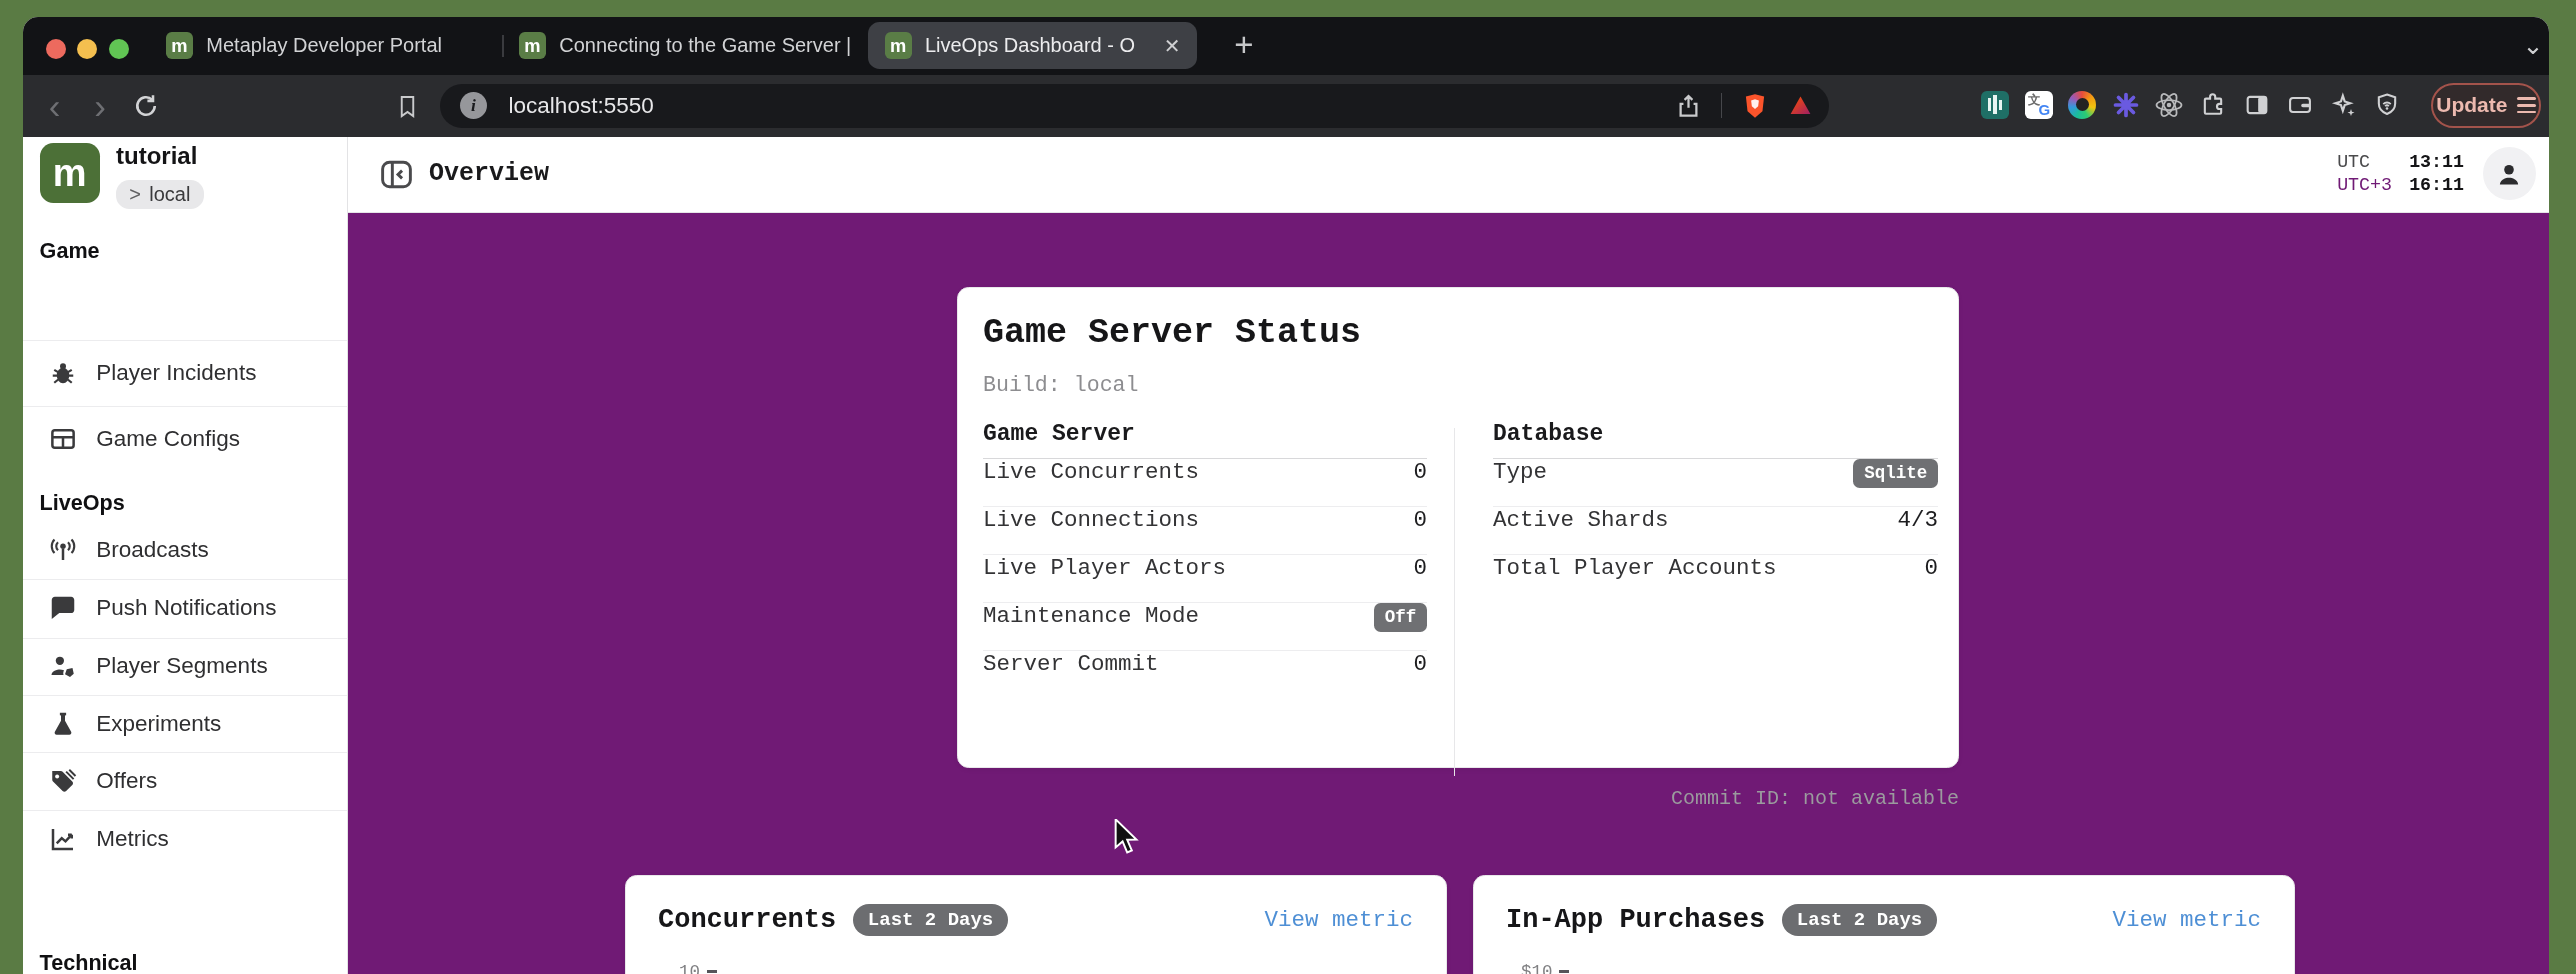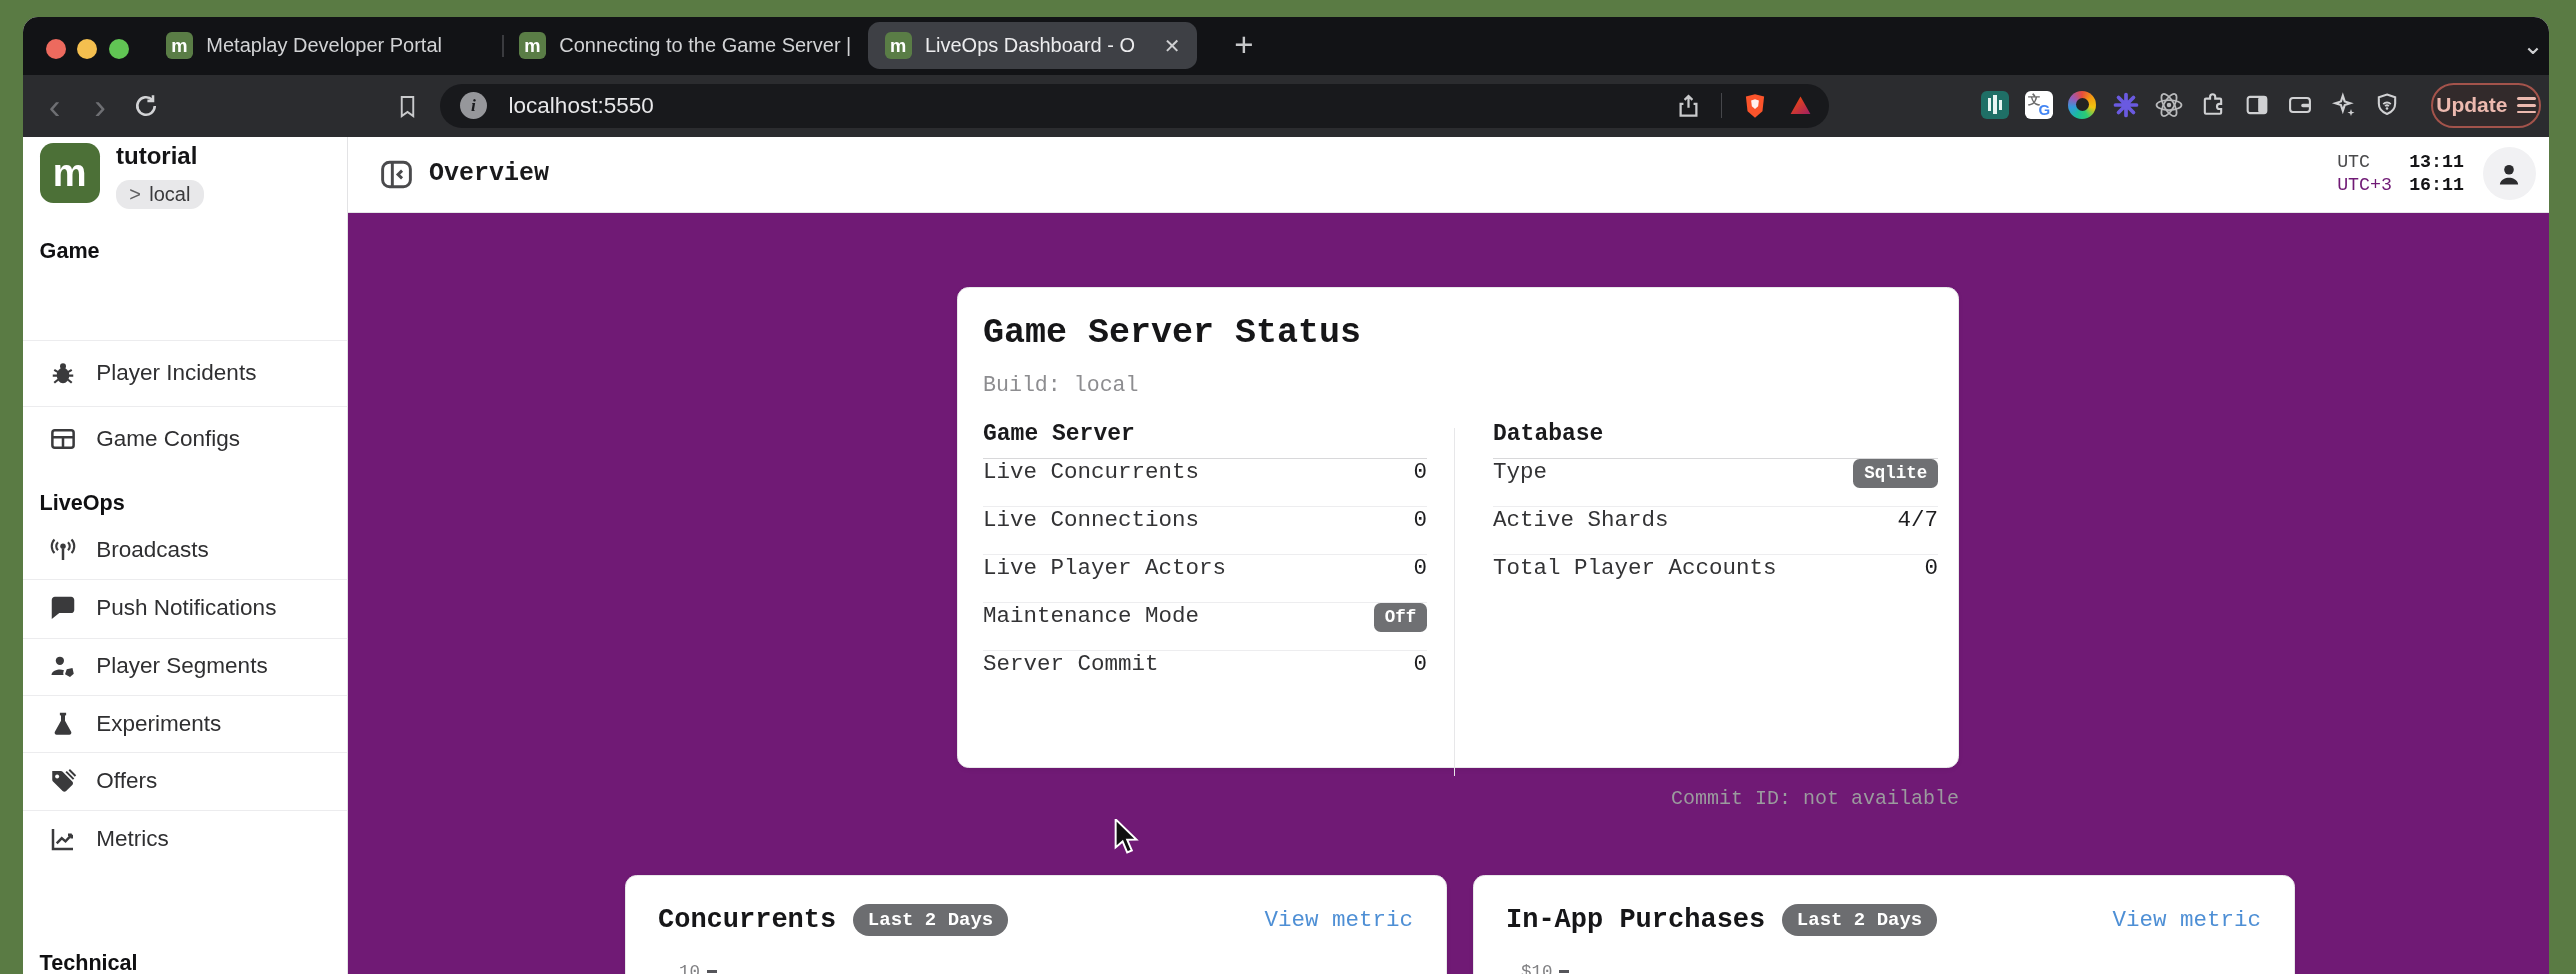--- a/index.html
+++ b/index.html
@@ -425,21 +425,21 @@
           <div class="sc-vdivider"></div>
 
           <div class="sc-col cright">
             <div class="sc-col-header">Database</div>
             <div class="sc-row">
               <span class="sc-label">Type</span>
               <span class="badge">Sqlite</span>
             </div>
             <div class="sc-row">
               <span class="sc-label">Active Shards</span>
-              <span class="sc-value">4/7</span>
+              <span class="sc-value">4/3</span>
             </div>
             <div class="sc-row">
               <span class="sc-label">Total Player Accounts</span>
               <span class="sc-value">0</span>
             </div>
           </div>
         </div>
 
         <div class="commit">Commit ID: not available</div>
 

